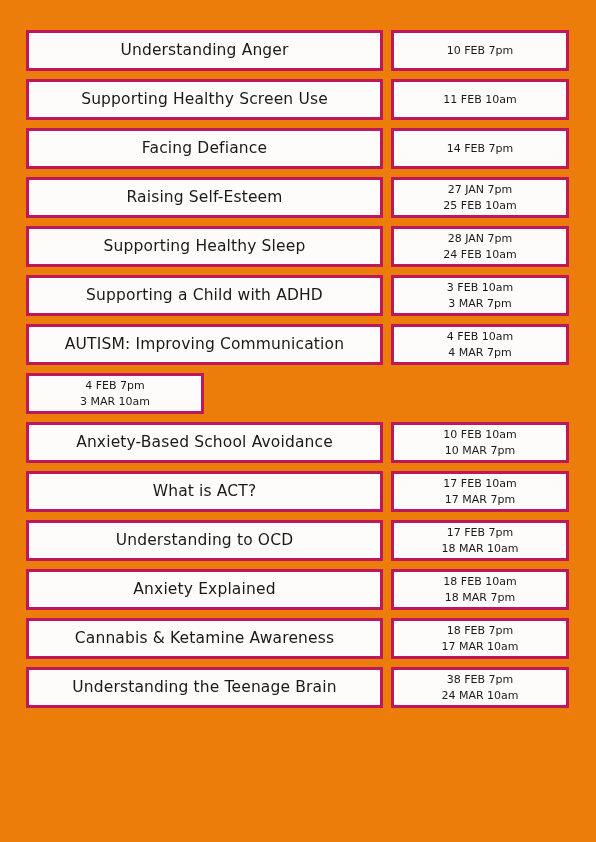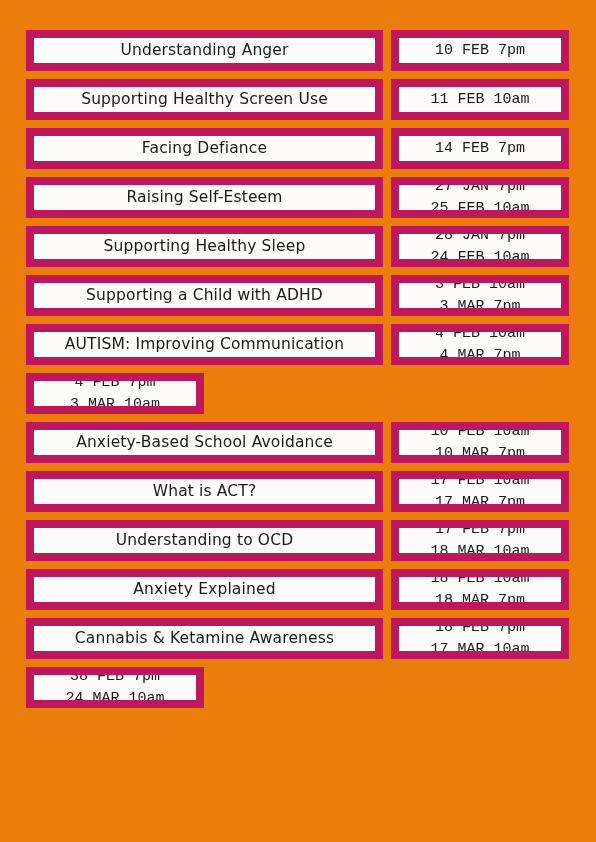--- a/index.html
+++ b/index.html
@@ -37,21 +37,21 @@
     display: flex;
     flex-direction: row;
     align-items: stretch;
     gap: 8px;
     height: 41px;
   }
 
   .workshop-cell,
   .dates-cell {
     background: #FDFCFA;
-    border: 8px solid #be185d;
+    border: 3px solid #be185d;
     box-sizing: border-box;
     display: flex;
     flex-direction: column;
     align-items: center;
     justify-content: center;
     overflow: hidden;
   }
 
   .workshop-cell {
     width: 357px;
@@ -66,26 +66,25 @@
   .workshop-title {
     font-size: 15.5px;
     line-height: 1.1;
     color: #1a1a1a;
     letter-spacing: 0.15px;
     text-align: center;
     white-space: nowrap;
   }
 
   .date-line {
-    font-size: 15px;
+    font-size: 11px;
     line-height: 1.42;
     color: #1a1a1a;
     text-align: left;
     white-space: nowrap;
-    font-family: Liberation Mono, monospace;
   }
 
   
   #bottom-cutoff-text {
     position: absolute;
     left: 28px;
     bottom: -11px;
     width: 540px;
     font-size: 11.5px;
     line-height: 13px;
@@ -207,20 +206,23 @@
       <div class="schedule-row">
         <div class="workshop-cell">
           <div class="workshop-title">Cannabis &amp; Ketamine Awareness</div>
         </div>
         <div class="dates-cell">
           <div class="date-line">18 FEB 7pm</div>
           <div class="date-line">17 MAR 10am</div>
         </div>
       </div>
       <div class="schedule-row">
+        <div class="workshop-cell">
+          <div class="workshop-title">Understanding the Teenage Brain</div>
+        </div>
         <div class="dates-cell">
           <div class="date-line">38 FEB 7pm</div>
           <div class="date-line">24 MAR 10am</div>
         </div>
       </div>
     </div>
 
   <div id="bottom-cutoff-text"></div>
 
 </div>

